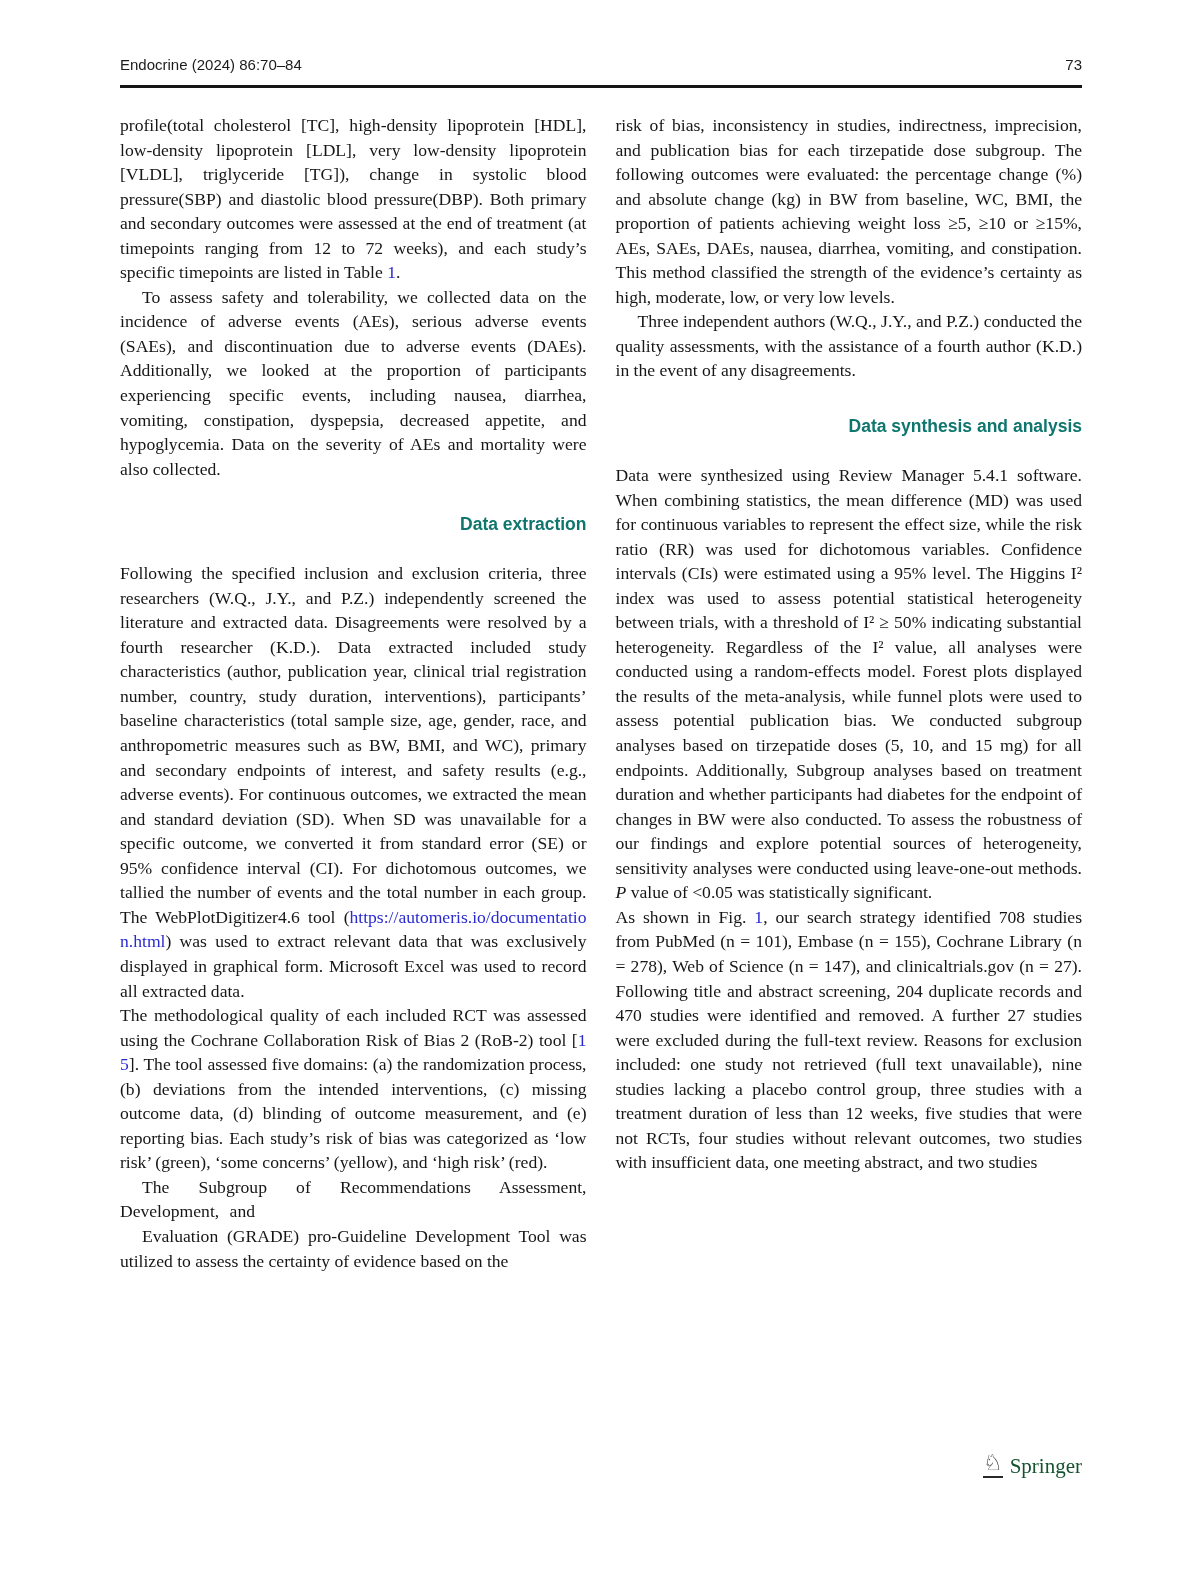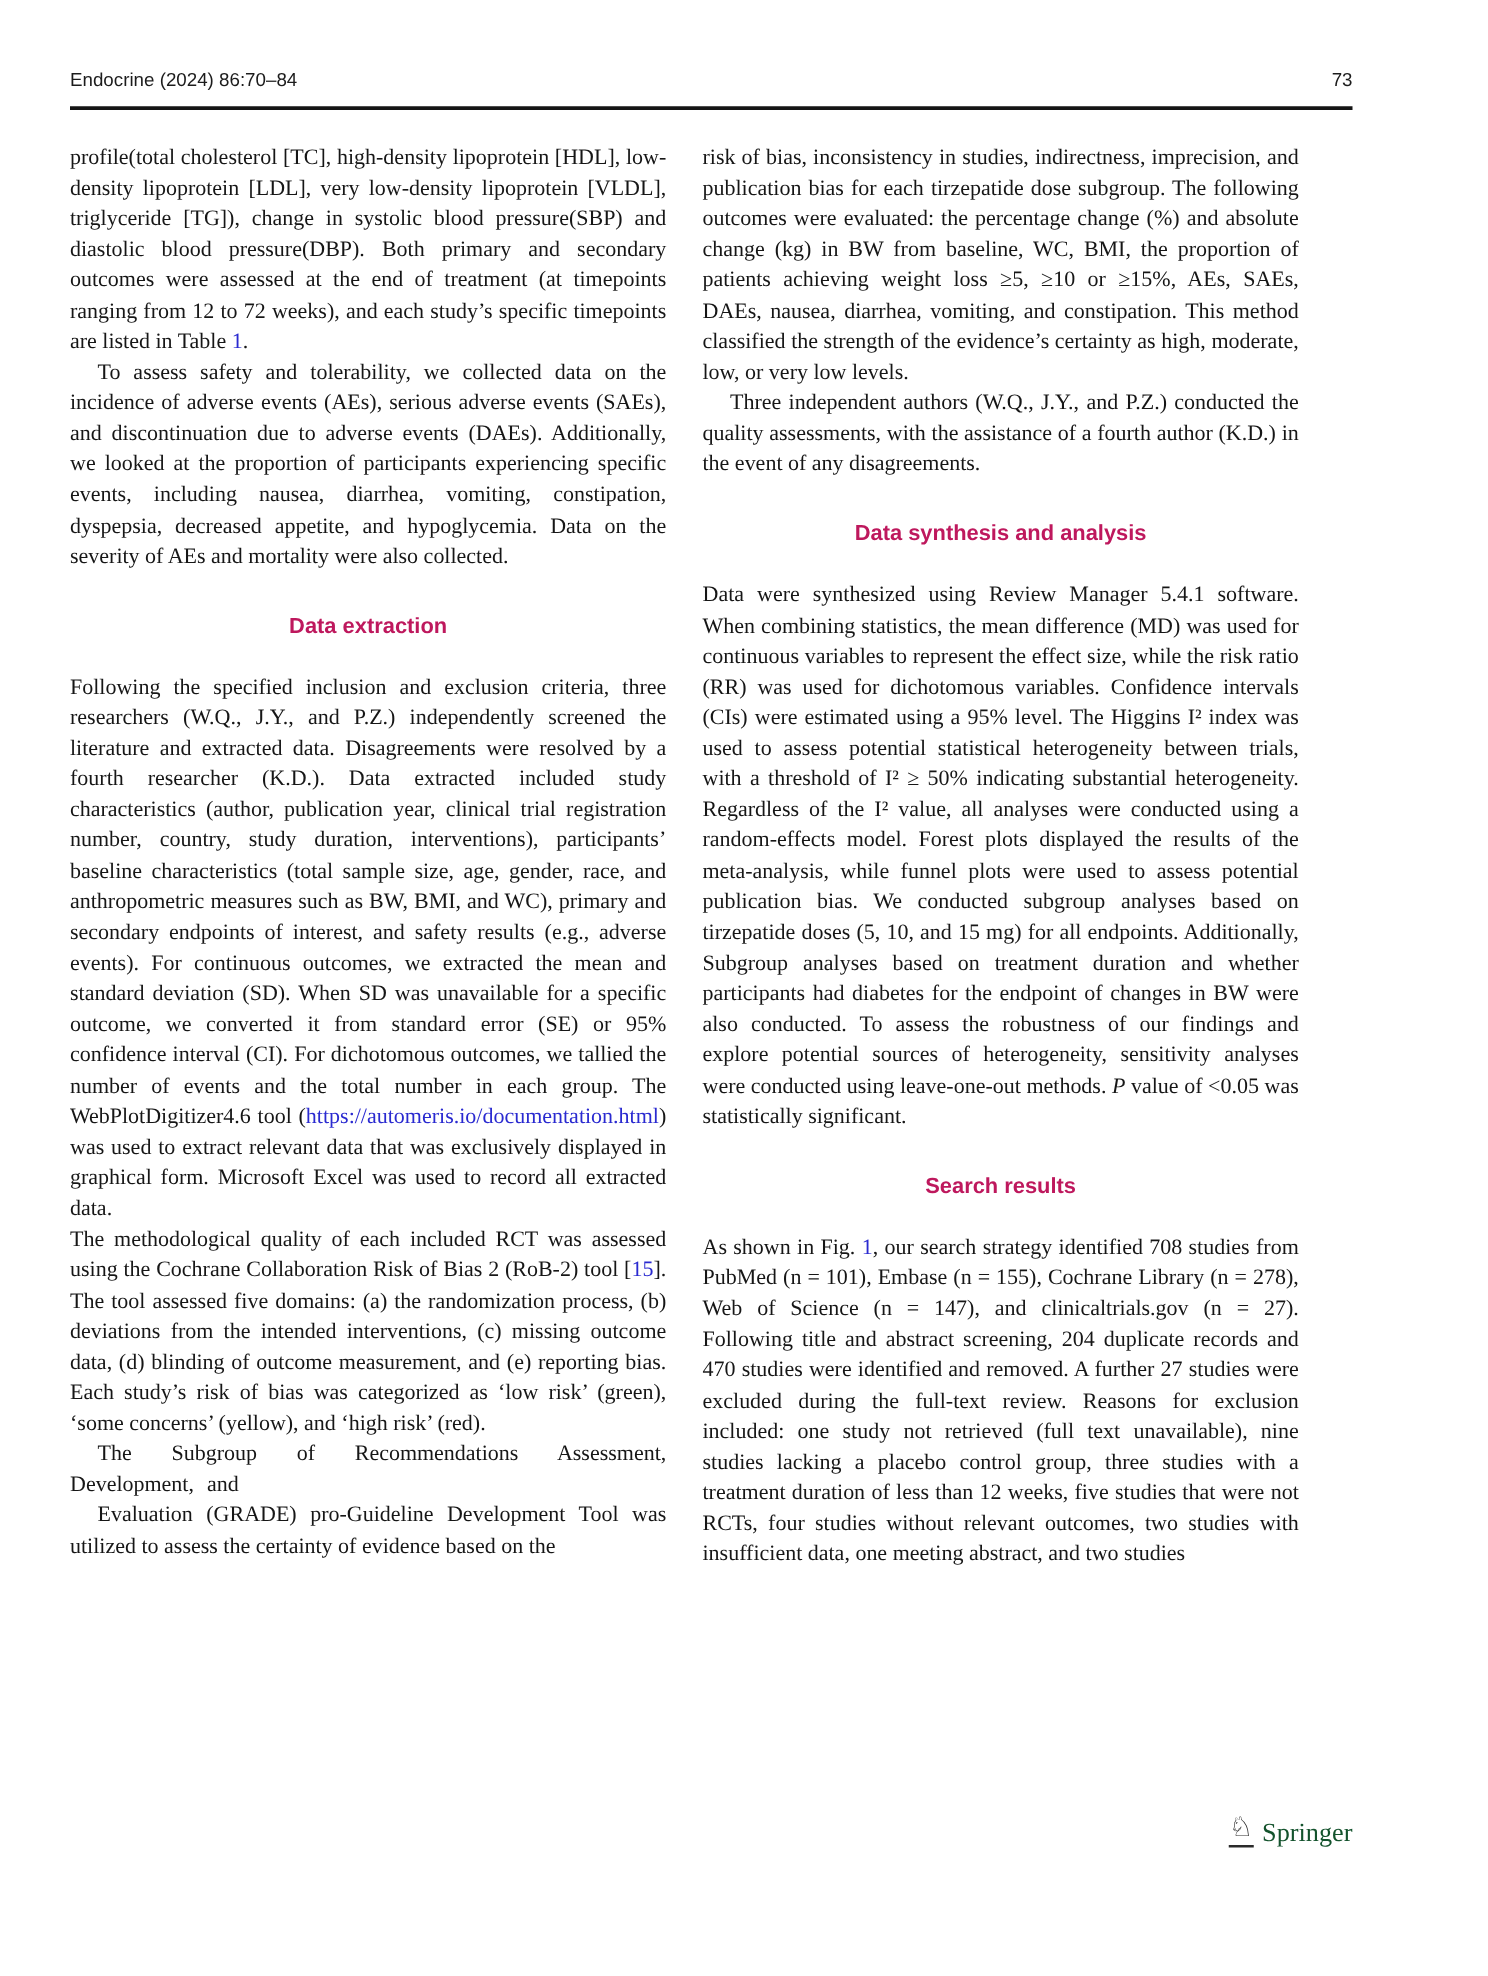--- a/index.html
+++ b/index.html
@@ -7,21 +7,21 @@
   body {
     width: 1190px; height: 1581px;
     font-family: "Liberation Serif", "DejaVu Serif", serif;
     color: #161616;
     position: relative;
     overflow: hidden;
   }
   .page {
     position: relative;
     width: 1190px; height: 1581px;
-    padding: 56px 108px 0 56px;
+    padding: 56px 108px 0 120px;
   }
   .header-row {
     display: flex;
     justify-content: space-between;
     align-items: baseline;
     font-family: "Liberation Sans", "DejaVu Sans", sans-serif;
     font-size: 15px;
     line-height: 18px;
     color: #1c1c1c;
   }
@@ -40,22 +40,22 @@
     font-size: 17.6px;
     line-height: 24.55px;
     text-align: justify;
   }
   .col p.para { margin: 0; }
   .col p.indent { text-indent: 22px; }
   .col p.wide { word-spacing: 6px; }
   .heading {
     font-family: "Liberation Sans", "DejaVu Sans", sans-serif;
     font-weight: bold;
-    color: #be185d;
-    text-align: center;
+    color: #0f766e;
+    text-align: right;
   }
   .heading.h2 {
     font-size: 17.5px;
     line-height: 20px;
     margin-top: 33px;
     margin-bottom: 27px;
   }
   .heading.h1 {
     font-size: 21px;
     line-height: 24px;
@@ -114,21 +114,20 @@
         <p class="para"><span>Following the specified inclusion and exclusion criteria, three researchers (W.Q., J.Y., and P.Z.) independently screened the literature and extracted data. Disagreements were resolved by a fourth researcher (K.D.). Data extracted included study characteristics (author, publication year, clinical trial registration number, country, study duration, interventions), participants’ baseline characteristics (total sample size, age, gender, race, and anthropometric measures such as BW, BMI, and WC), primary and secondary endpoints of interest, and safety results (e.g., adverse events). For continuous outcomes, we extracted the mean and standard deviation (SD). When SD was unavailable for a specific outcome, we converted it from standard error (SE) or 95% confidence interval (CI). For dichotomous outcomes, we tallied the number of events and the total number in each group. The WebPlotDigitizer4.6 tool (</span><span class="link" style="color: rgb(42, 42, 208);">https://automeris.io/documentation.html</span><span>) was used to extract relevant data that was exclusively displayed in graphical form. Microsoft Excel was used to record all extracted data.</span></p>
         <p class="para"><span>The methodological quality of each included RCT was assessed using the Cochrane Collaboration Risk of Bias 2 (RoB-2) tool [</span><span class="link" style="color: rgb(42, 42, 208);">15</span><span>]. The tool assessed five domains: (a) the randomization process, (b) deviations from the intended interventions, (c) missing outcome data, (d) blinding of outcome measurement, and (e) reporting bias. Each study’s risk of bias was categorized as ‘low risk’ (green), ‘some concerns’ (yellow), and ‘high risk’ (red).</span></p>
         <p class="para indent wide"><span>The Subgroup of Recommendations Assessment, Development, and</span></p>
         <p class="para indent"><span>Evaluation (GRADE) pro-Guideline Development Tool was utilized to assess the certainty of evidence based on the</span></p>
       </div>
     <div class="col">
         <p class="para"><span>risk of bias, inconsistency in studies, indirectness, imprecision, and publication bias for each tirzepatide dose subgroup. The following outcomes were evaluated: the percentage change (%) and absolute change (kg) in BW from baseline, WC, BMI, the proportion of patients achieving weight loss ≥5, ≥10 or ≥15%, AEs, SAEs, DAEs, nausea, diarrhea, vomiting, and constipation. This method classified the strength of the evidence’s certainty as high, moderate, low, or very low levels.</span></p>
         <p class="para indent"><span>Three independent authors (W.Q., J.Y., and P.Z.) conducted the quality assessments, with the assistance of a fourth author (K.D.) in the event of any disagreements.</span></p>
         <div class="heading h2">Data synthesis and analysis</div>
         <p class="para"><span>Data were synthesized using Review Manager 5.4.1 software. When combining statistics, the mean difference (MD) was used for continuous variables to represent the effect size, while the risk ratio (RR) was used for dichotomous variables. Confidence intervals (CIs) were estimated using a 95% level. The Higgins I² index was used to assess potential statistical heterogeneity between trials, with a threshold of I² ≥ 50% indicating substantial heterogeneity. Regardless of the I² value, all analyses were conducted using a random-effects model. Forest plots displayed the results of the meta-analysis, while funnel plots were used to assess potential publication bias. We conducted subgroup analyses based on tirzepatide doses (5, 10, and 15 mg) for all endpoints. Additionally, Subgroup analyses based on treatment duration and whether participants had diabetes for the endpoint of changes in BW were also conducted. To assess the robustness of our findings and explore potential sources of heterogeneity, sensitivity analyses were conducted using leave-one-out methods. </span><span class="it">P</span><span> value of &lt;0.05 was statistically significant.</span></p>
-        <div class="heading h2">Search results</div>
         <p class="para"><span>As shown in Fig. </span><span class="link" style="color: rgb(42, 42, 208);">1</span><span>, our search strategy identified 708 studies from PubMed (n = 101), Embase (n = 155), Cochrane Library (n = 278), Web of Science (n = 147), and clinicaltrials.gov (n = 27). Following title and abstract screening, 204 duplicate records and 470 studies were identified and removed. A further 27 studies were excluded during the full-text review. Reasons for exclusion included: one study not retrieved (full text unavailable), nine studies lacking a placebo control group, three studies with a treatment duration of less than 12 weeks, five studies that were not RCTs, four studies without relevant outcomes, two studies with insufficient data, one meeting abstract, and two studies</span></p>
       </div>
   </main>
 
   <div class="footer">
     <span class="knight-wrap"><span class="knight">♘</span></span>
     <span class="pub">Springer</span>
   </div>
 
 </div>

